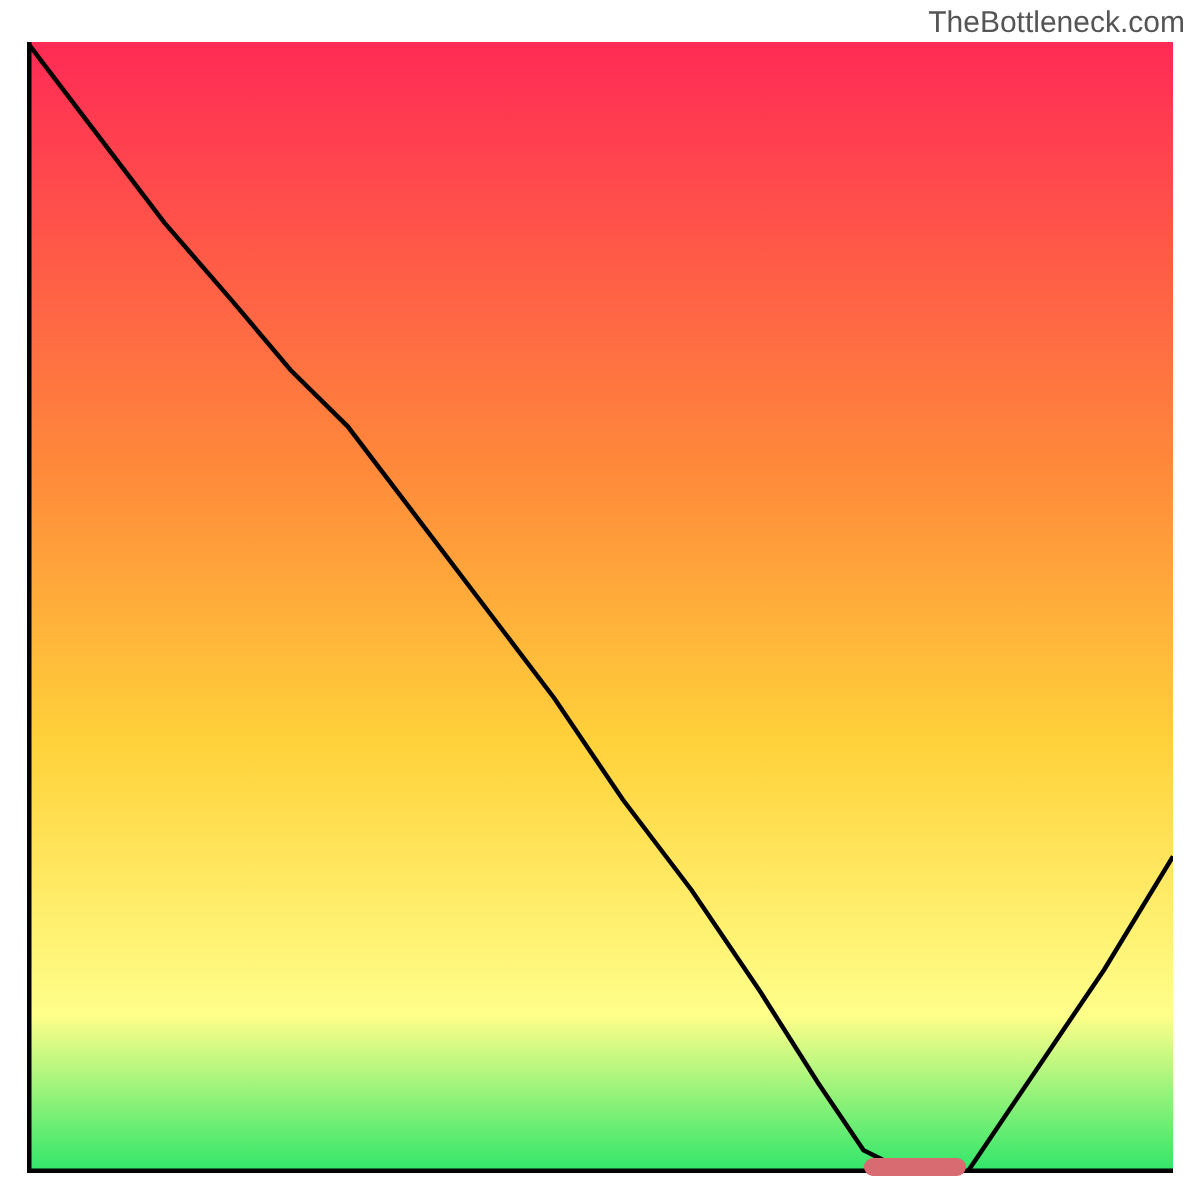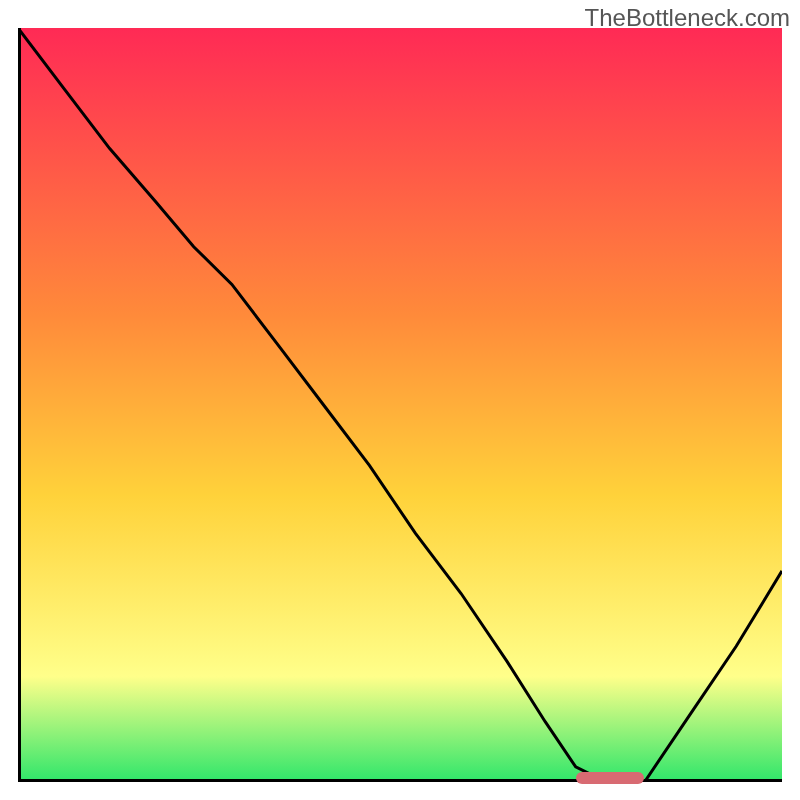--- a/index.html
+++ b/index.html
@@ -9,21 +9,21 @@
     height: 800px;
     position: relative;
     font-family: Arial, sans-serif;
     background: #ffffff;
   }
   .watermark {
     position: absolute;
     top: 4px;
     right: 10px;
     color: #555555;
-    font-size: 24px;
+    font-size: 20px;
     font-weight: 500;
     z-index: 10;
   }
   .plot-frame {
     position: absolute;
     left: 18px;
     top: 28px;
     width: 764px;
     height: 754px;
     box-sizing: border-box;

